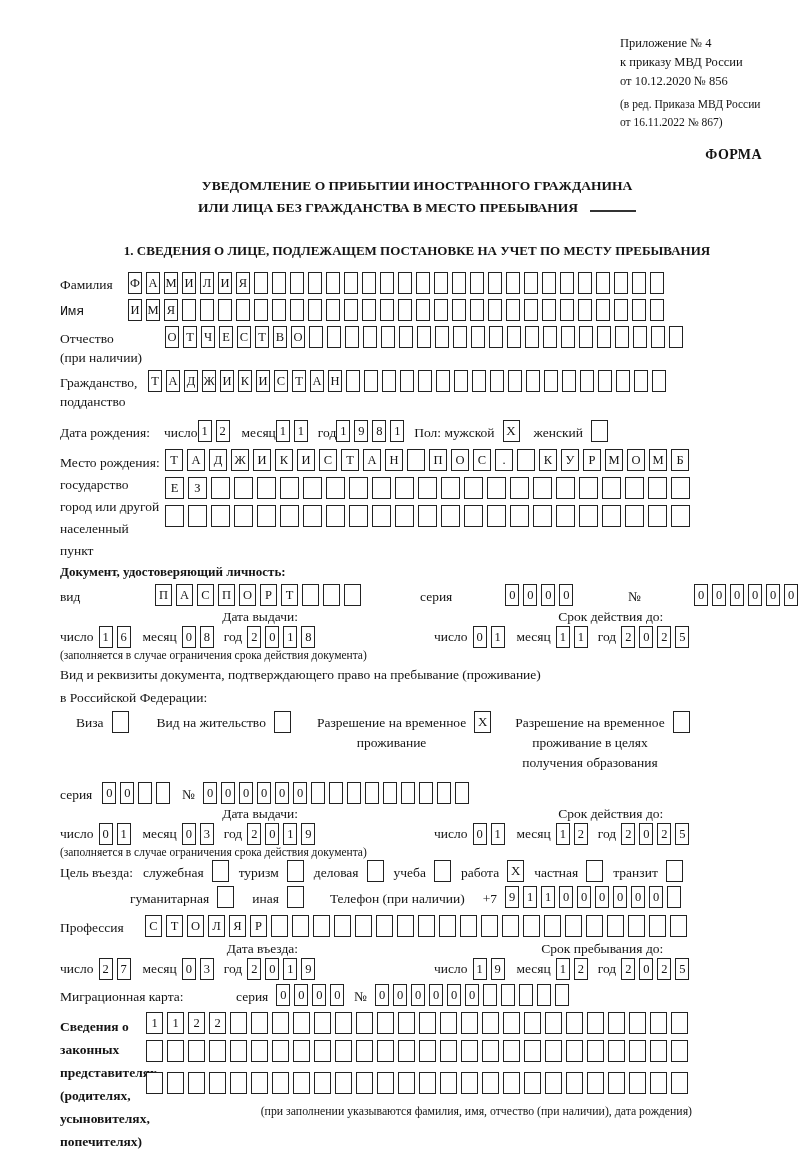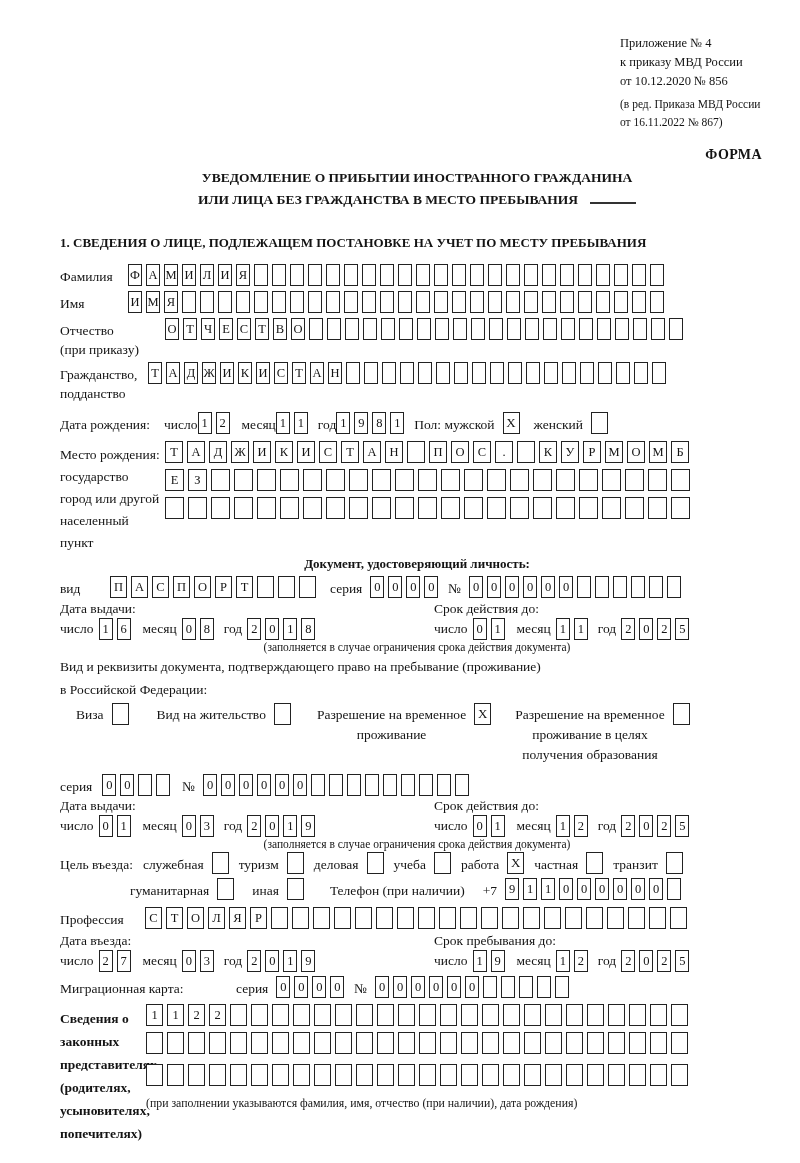--- a/index.html
+++ b/index.html
@@ -2,55 +2,55 @@
 <html><head>
 <meta charset="utf-8">
 <style>
   html,body{margin:0;padding:0}
   body{width:800px;height:1163px;background:#fff;color:#141414;
        font-family:"Liberation Serif",serif;overflow:hidden}
   .page{box-sizing:border-box;width:796px;height:1163px;padding:34px 22px 8px 60px}
   .ref{margin-left:560px;font-size:12.5px;line-height:19px;white-space:nowrap}
   .ref .small{font-size:11.5px;line-height:18px;margin-top:4px}
   .forma{margin-top:16px;text-align:right;padding-right:12px;font-weight:bold;font-size:14px;letter-spacing:.4px}
-  .title{margin-top:5px;text-align:center;font-weight:bold;font-size:13.5px;line-height:20px}
+  .title{margin-top:13px;text-align:center;font-weight:bold;font-size:13.5px;line-height:20px}
   .ublank{display:inline-block;width:46px;height:14px;border-bottom:2px solid #333;margin-left:12px}
-  .sec1{margin-top:25px;text-align:left;font-weight:bold;font-size:13px;white-space:nowrap}
+  .sec1{margin-top:25px;text-align:center;font-weight:bold;font-size:13px;white-space:nowrap}
   #form-body{margin-top:13px;font-size:13.5px}
   .frow{display:flex;align-items:flex-start;margin-bottom:5px}
   .flabel{flex:none;line-height:19px;padding-top:3px}
   .lblcol{flex:none;line-height:19px;padding-top:3px}
   .boxes{display:inline-flex;flex:none}
   .box{box-sizing:border-box;flex:none;display:inline-flex;align-items:center;justify-content:center;
        width:14px;height:22px;border:1.5px solid #222;margin-right:4px;font-size:12.5px;background:#fff}
   .box.m1{width:18px}
   .box.m2{width:19px}
   .box.p{width:17px}
   .chk{box-sizing:border-box;flex:none;display:inline-flex;align-items:center;justify-content:center;
        width:17px;height:22px;border:1.5px solid #222;font-size:13px;background:#fff;margin-left:8px}
   .ml6{margin-left:6px}.ml8{margin-left:8px}.ml10{margin-left:10px}.ml14{margin-left:14px}
   .ml18{margin-left:18px}.ml26{margin-left:26px}
-  .dochead{text-align:center;font-weight:bold;font-size:13px;margin:2px 0 4px}
+  .dochead{text-align:left;font-weight:bold;font-size:13px;margin:2px 0 4px}
   .daterow-wrap{margin-bottom:2px}
   .daterow{display:flex;align-items:flex-start}
   .dgroup{flex:none}
   .dgroup.left{width:342px}
   .dgroup.right{margin-left:32px}
-  .dcap{text-align:left;font-size:13.5px}
+  .dcap{text-align:right;font-size:13.5px}
   .dgroup.left .dcap{padding-right:104px}
   .dgroup.right .dcap{padding-right:30px}
   .dfields{display:flex;align-items:flex-start;margin-top:1px}
   .dl{padding:3px 5px 0 0}
-  .dnote{text-align:center;font-size:11.5px;margin-top:1px}
+  .dnote{text-align:left;font-size:11.5px;margin-top:1px}
   .intro{font-size:13.5px;line-height:23px}
   .optrow{display:flex;align-items:flex-start;margin:2px 0 9px}
   .opt{display:flex;align-items:flex-start}
   .optlabel{text-align:center;line-height:20px;padding-top:2px}
   .mrow{margin-bottom:6px}
-  .repnote{text-align:left;font-size:11.8px;margin-top:3px}
+  .repnote{text-align:right;font-size:11.8px;margin-top:3px}
 </style>
 </head>
 <body>
 
 <div class="page">
   <div class="ref">
     <div>Приложение № 4</div>
     <div>к приказу МВД России</div>
     <div>от 10.12.2020 № 856</div>
     <div class="small">
@@ -96,21 +96,21 @@
           <span class="box"></span>
           <span class="box"></span>
           <span class="box"></span>
           <span class="box"></span>
           <span class="box"></span>
           <span class="box"></span>
           <span class="box"></span>
         </span>
       </div>
       <div class="frow">
-        <div class="lblcol" style="width: 68px;">
+        <div class="lblcol" style="width: 68px; font-family: Liberation Mono, monospace;">
           <div>Имя</div>
         </div>
         <span class="boxes">
           <span class="box">И</span>
           <span class="box">М</span>
           <span class="box">Я</span>
           <span class="box"></span>
           <span class="box"></span>
           <span class="box"></span>
           <span class="box"></span>
@@ -135,21 +135,21 @@
           <span class="box"></span>
           <span class="box"></span>
           <span class="box"></span>
           <span class="box"></span>
           <span class="box"></span>
         </span>
       </div>
       <div class="frow" style="margin-bottom: 3px;">
         <div class="lblcol" style="width: 105px;">
           <div>Отчество</div>
-          <div>(при приказу)</div>
+          <div>(при наличии)</div>
         </div>
         <span class="boxes">
           <span class="box">О</span>
           <span class="box">Т</span>
           <span class="box">Ч</span>
           <span class="box">Е</span>
           <span class="box">С</span>
           <span class="box">Т</span>
           <span class="box">В</span>
           <span class="box">О</span>
@@ -317,21 +317,21 @@
               <span class="box m2"></span>
               <span class="box m2"></span>
               <span class="box m2"></span>
               <span class="box m2"></span>
               <span class="box m2"></span>
               <span class="box m2"></span>
             </span></div>
         </div>
       </div>
       <div class="dochead">Документ, удостоверяющий личность:</div>
-      <div class="frow" style="margin-bottom: 3px;">
+      <div class="frow" style="margin-bottom: 3px; gap: 45px;">
         <div class="lblcol" style="width: 50px;">
           <div>вид</div>
         </div>
         <span class="boxes">
           <span class="box p">П</span>
           <span class="box p">А</span>
           <span class="box p">С</span>
           <span class="box p">П</span>
           <span class="box p">О</span>
           <span class="box p">Р</span>

